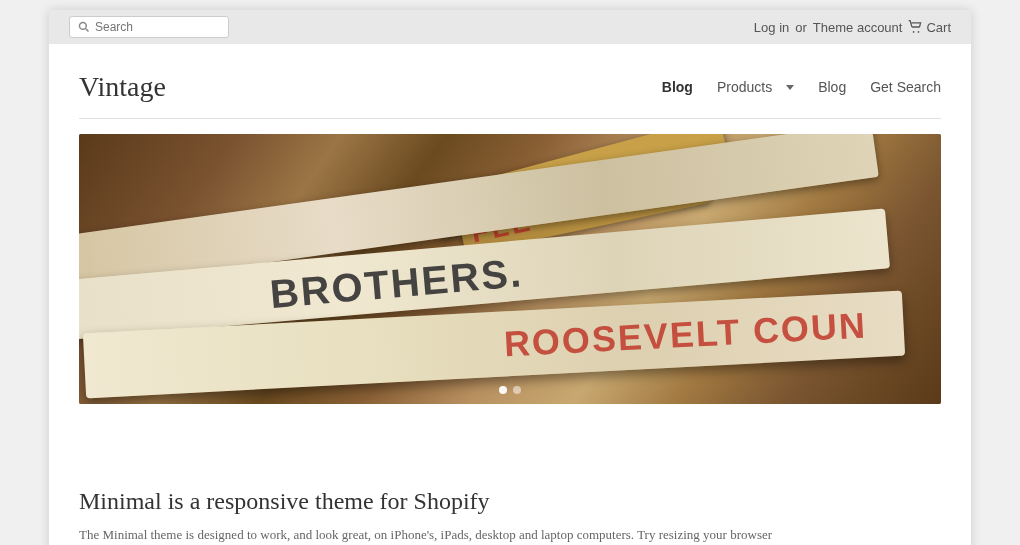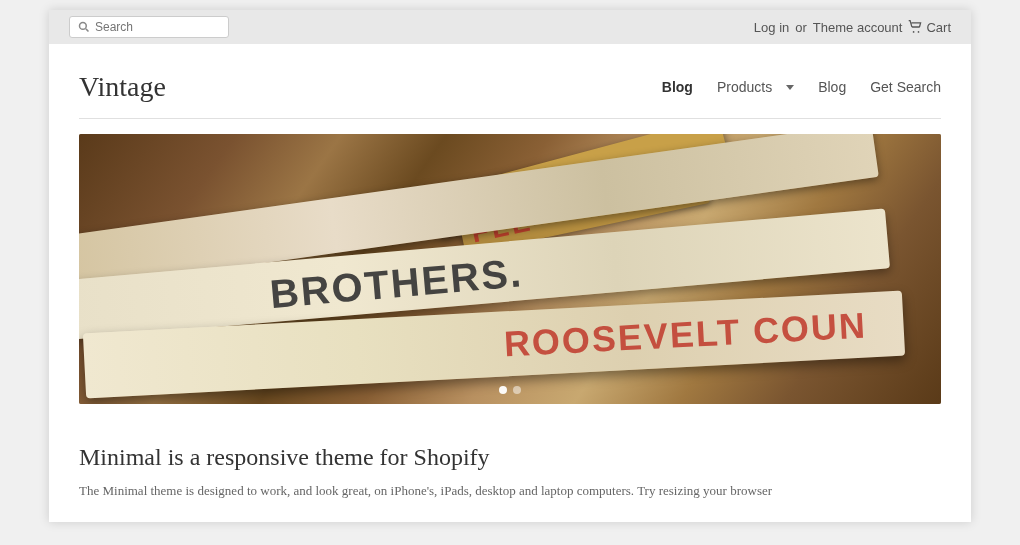--- a/index.html
+++ b/index.html
@@ -269,20 +269,21 @@
     
     .content-section {
       padding: 25px 30px 20px 30px;
     }
     .content-title {
       font-family: Georgia, serif;
       font-size: 24px;
       color: #333;
       font-weight: normal;
       margin-bottom: 10px;
+      margin-top: 44px;
     }
     .content-text {
       font-family: Liberation Serif, serif;
       font-size: 13px;
       color: #666;
       line-height: 1.6;
     }
   </style>
 </head>
 <body>

